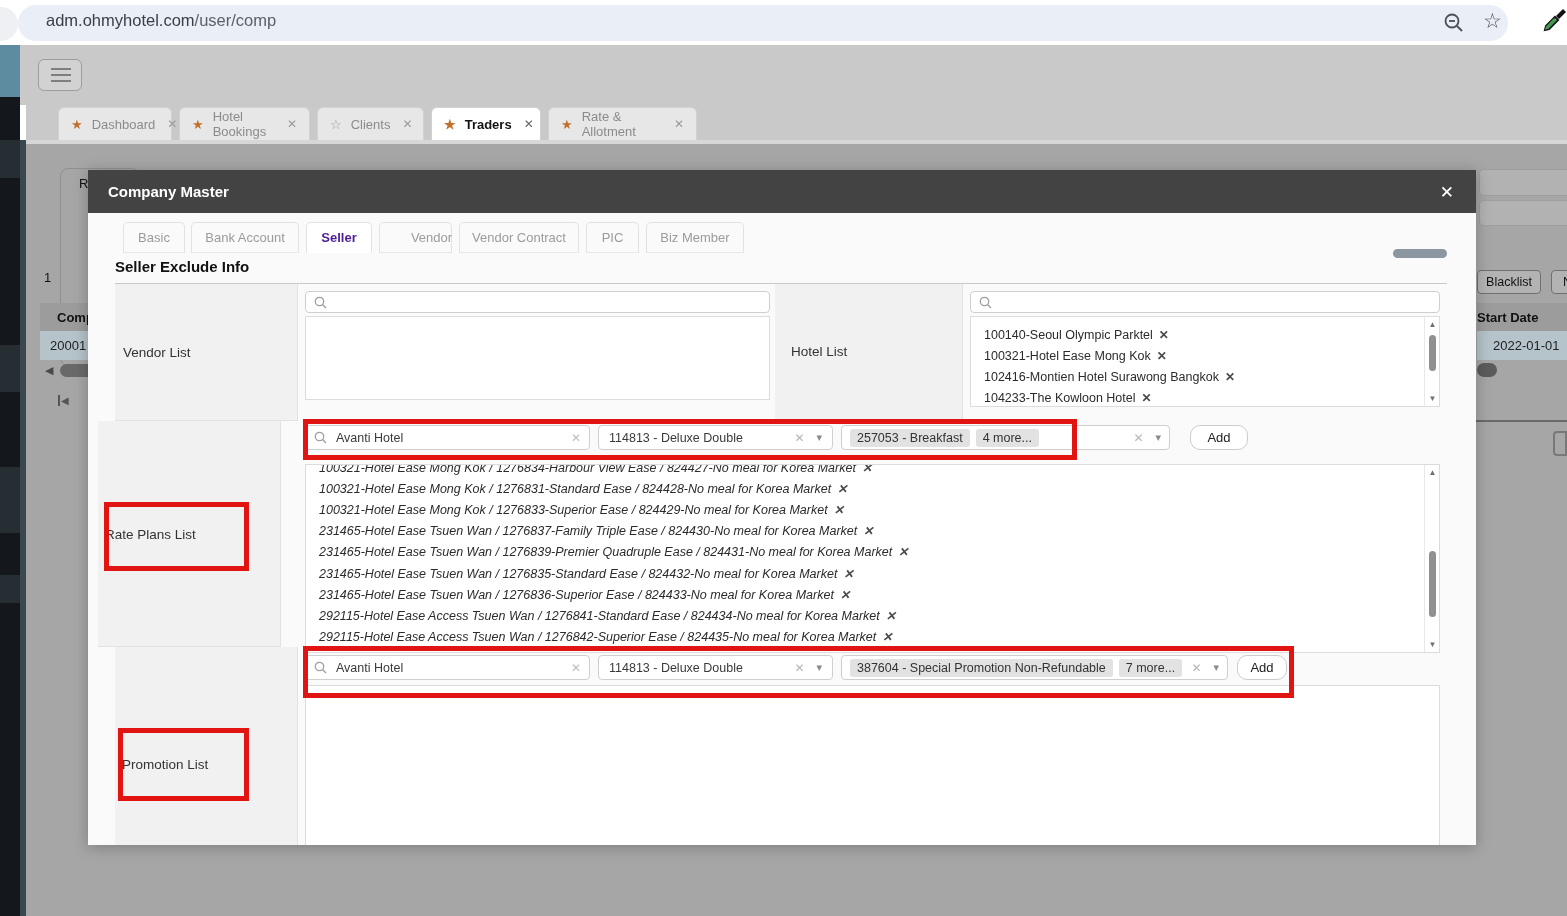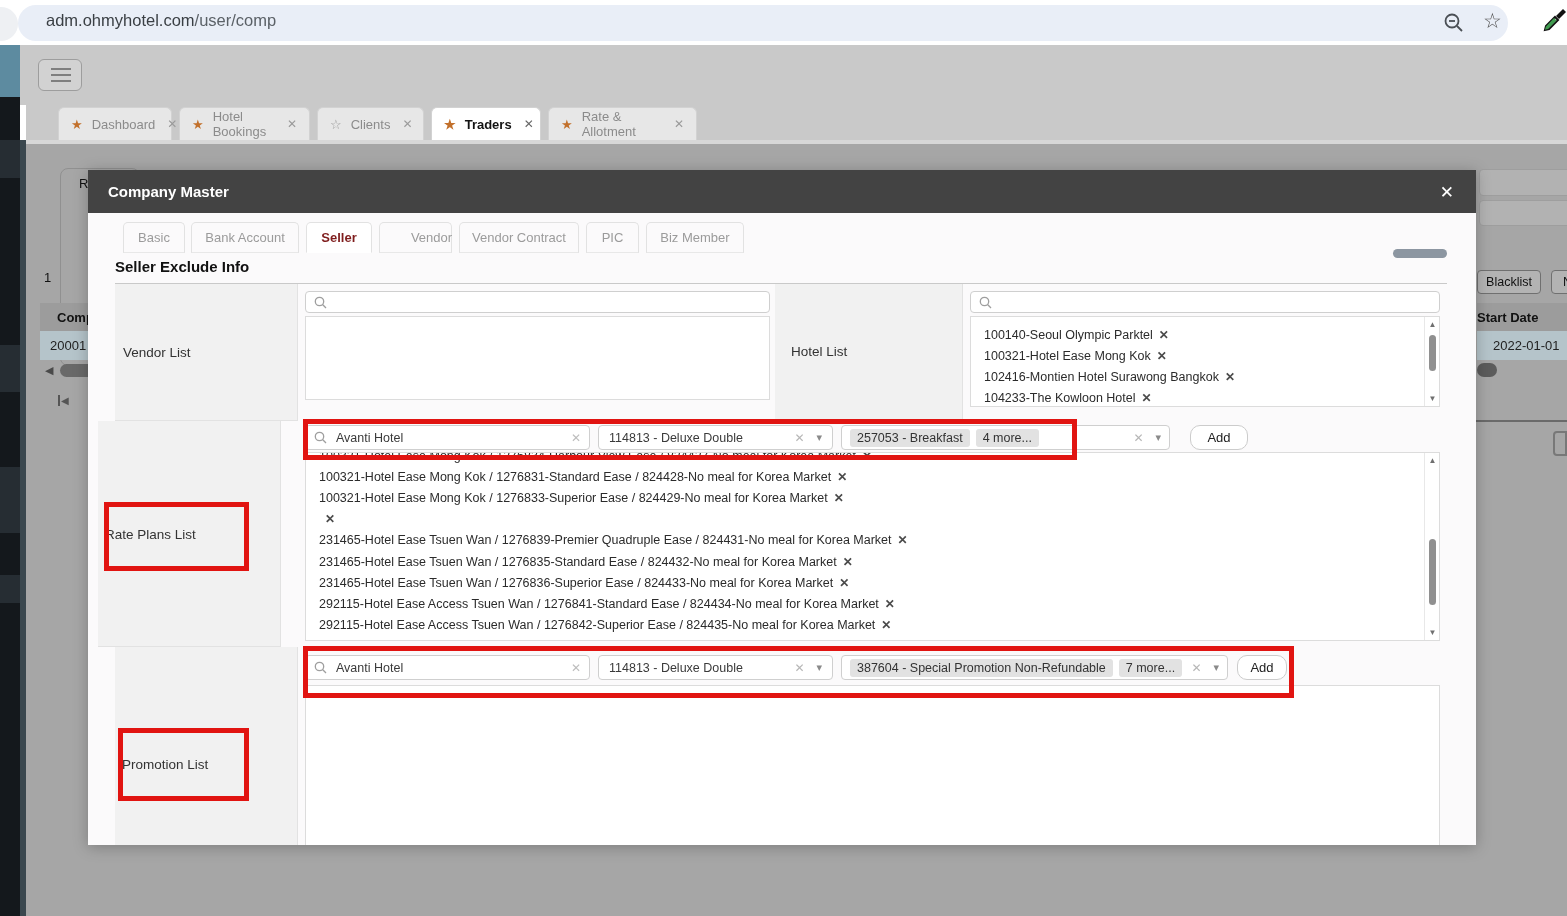--- a/index.html
+++ b/index.html
@@ -59,21 +59,21 @@
   .sb-dark { left:0; top:97px; width:20px; height:819px; background:#14181c; }
   .sb-item { position:absolute; left:0; width:20px; background:#262d33; }
   .sb-strip { left:20px; top:140px; width:6px; height:776px; background:#3a474e; }
 
   
   .modal { left:88px; top:170px; width:1388px; height:675px; background:#fbfafb; z-index:10; box-shadow:0 2px 14px rgba(0,0,0,.25); }
   .modal-header { position:absolute; left:0; top:0; width:1388px; height:43px; background:#434343; display:flex; align-items:center; }
   .modal-title { margin-left:20px; color:#fff; font-size:15px; font-weight:bold; }
   .modal-close { position:absolute; right:22px; top:12px; color:#fff; font-size:17px; }
   .m-tab { position:absolute; height:31px; border:1px solid #e2e2e2; border-bottom:1px solid #e8e8e8; border-radius:5px 5px 0 0; background:#fbfafb; color:#9b9b9b; font-size:13px; display:flex; align-items:center; justify-content:center; }
-  .m-tab.active { background:#ffffff; color:#7f1d1d; font-weight:bold; border-bottom:1px solid #fff; }
+  .m-tab.active { background:#ffffff; color:#4c1d95; font-weight:bold; border-bottom:1px solid #fff; }
   .m-section-title { position:absolute; left:27px; top:88px; font-size:15px; font-weight:bold; color:#111; }
   .m-topline { position:absolute; left:27px; top:113px; width:1332px; height:1px; background:#c9c9c9; }
   .label-cell { position:absolute; background:#f1f1f1; border-right:1px solid #e2e2e2; border-bottom:1px solid #e2e2e2; font-size:13.5px; color:#333;text-align:center; }
   .label-cell span { position:absolute; }
   .scroll-pill { position:absolute; left:1305px; top:79px; width:54px; height:9px; background:#8c96a1; border-radius:5px; }
 
   
   .srch { position:absolute; background:#fff; border:1px solid #cfcfcf; border-radius:4px; display:flex; align-items:center; padding:0 8px; font-size:12.5px; color:#3a3a3a; }
   .srch .mag { margin-right:9px; flex:none; display:flex; }
   .srch .clear { margin-left:auto; color:#bdbdbd; font-size:12px; }
@@ -325,35 +325,36 @@
   <div class="sel" style="left:753px;top:255px;width:329px;height:25px;padding:0 8px;">
     <span class="chip">257053 - Breakfast</span>
     <span class="chip">4 more...</span>
     <span class="clear">✕</span>
     <span class="chev">▾</span>
   </div>
   <div class="addbtn" style="left:1102px;top:255px;width:58px;height:25px;">
       <span>Add</span>
     </div>
 
-  <div class="lbox" style="left:217px;top:282px;width:1135px;height:189px;">
+  <div class="lbox" style="left:217px;top:294px;width:1135px;height:189px;font-style:italic;">
     <div style="padding-left:13px;margin-top:-8px;">
       <div class="lrow">
           <span>100321-Hotel Ease Mong Kok / 1276834-Harbour View Ease / 824427-No meal for Korea Market</span>
           <span class="del">✕</span>
         </div>
       <div class="lrow">
           <span>100321-Hotel Ease Mong Kok / 1276831-Standard Ease / 824428-No meal for Korea Market</span>
           <span class="del">✕</span>
         </div>
       <div class="lrow">
           <span>100321-Hotel Ease Mong Kok / 1276833-Superior Ease / 824429-No meal for Korea Market</span>
           <span class="del">✕</span>
         </div>
       <div class="lrow">
+          <span>231465-Hotel Ease Tsuen Wan / 1276837-Family Triple Ease / 824430-No meal for Korea Market</span>
           <span class="del">✕</span>
         </div>
       <div class="lrow">
           <span>231465-Hotel Ease Tsuen Wan / 1276839-Premier Quadruple Ease / 824431-No meal for Korea Market</span>
           <span class="del">✕</span>
         </div>
       <div class="lrow">
           <span>231465-Hotel Ease Tsuen Wan / 1276835-Standard Ease / 824432-No meal for Korea Market</span>
           <span class="del">✕</span>
         </div>

